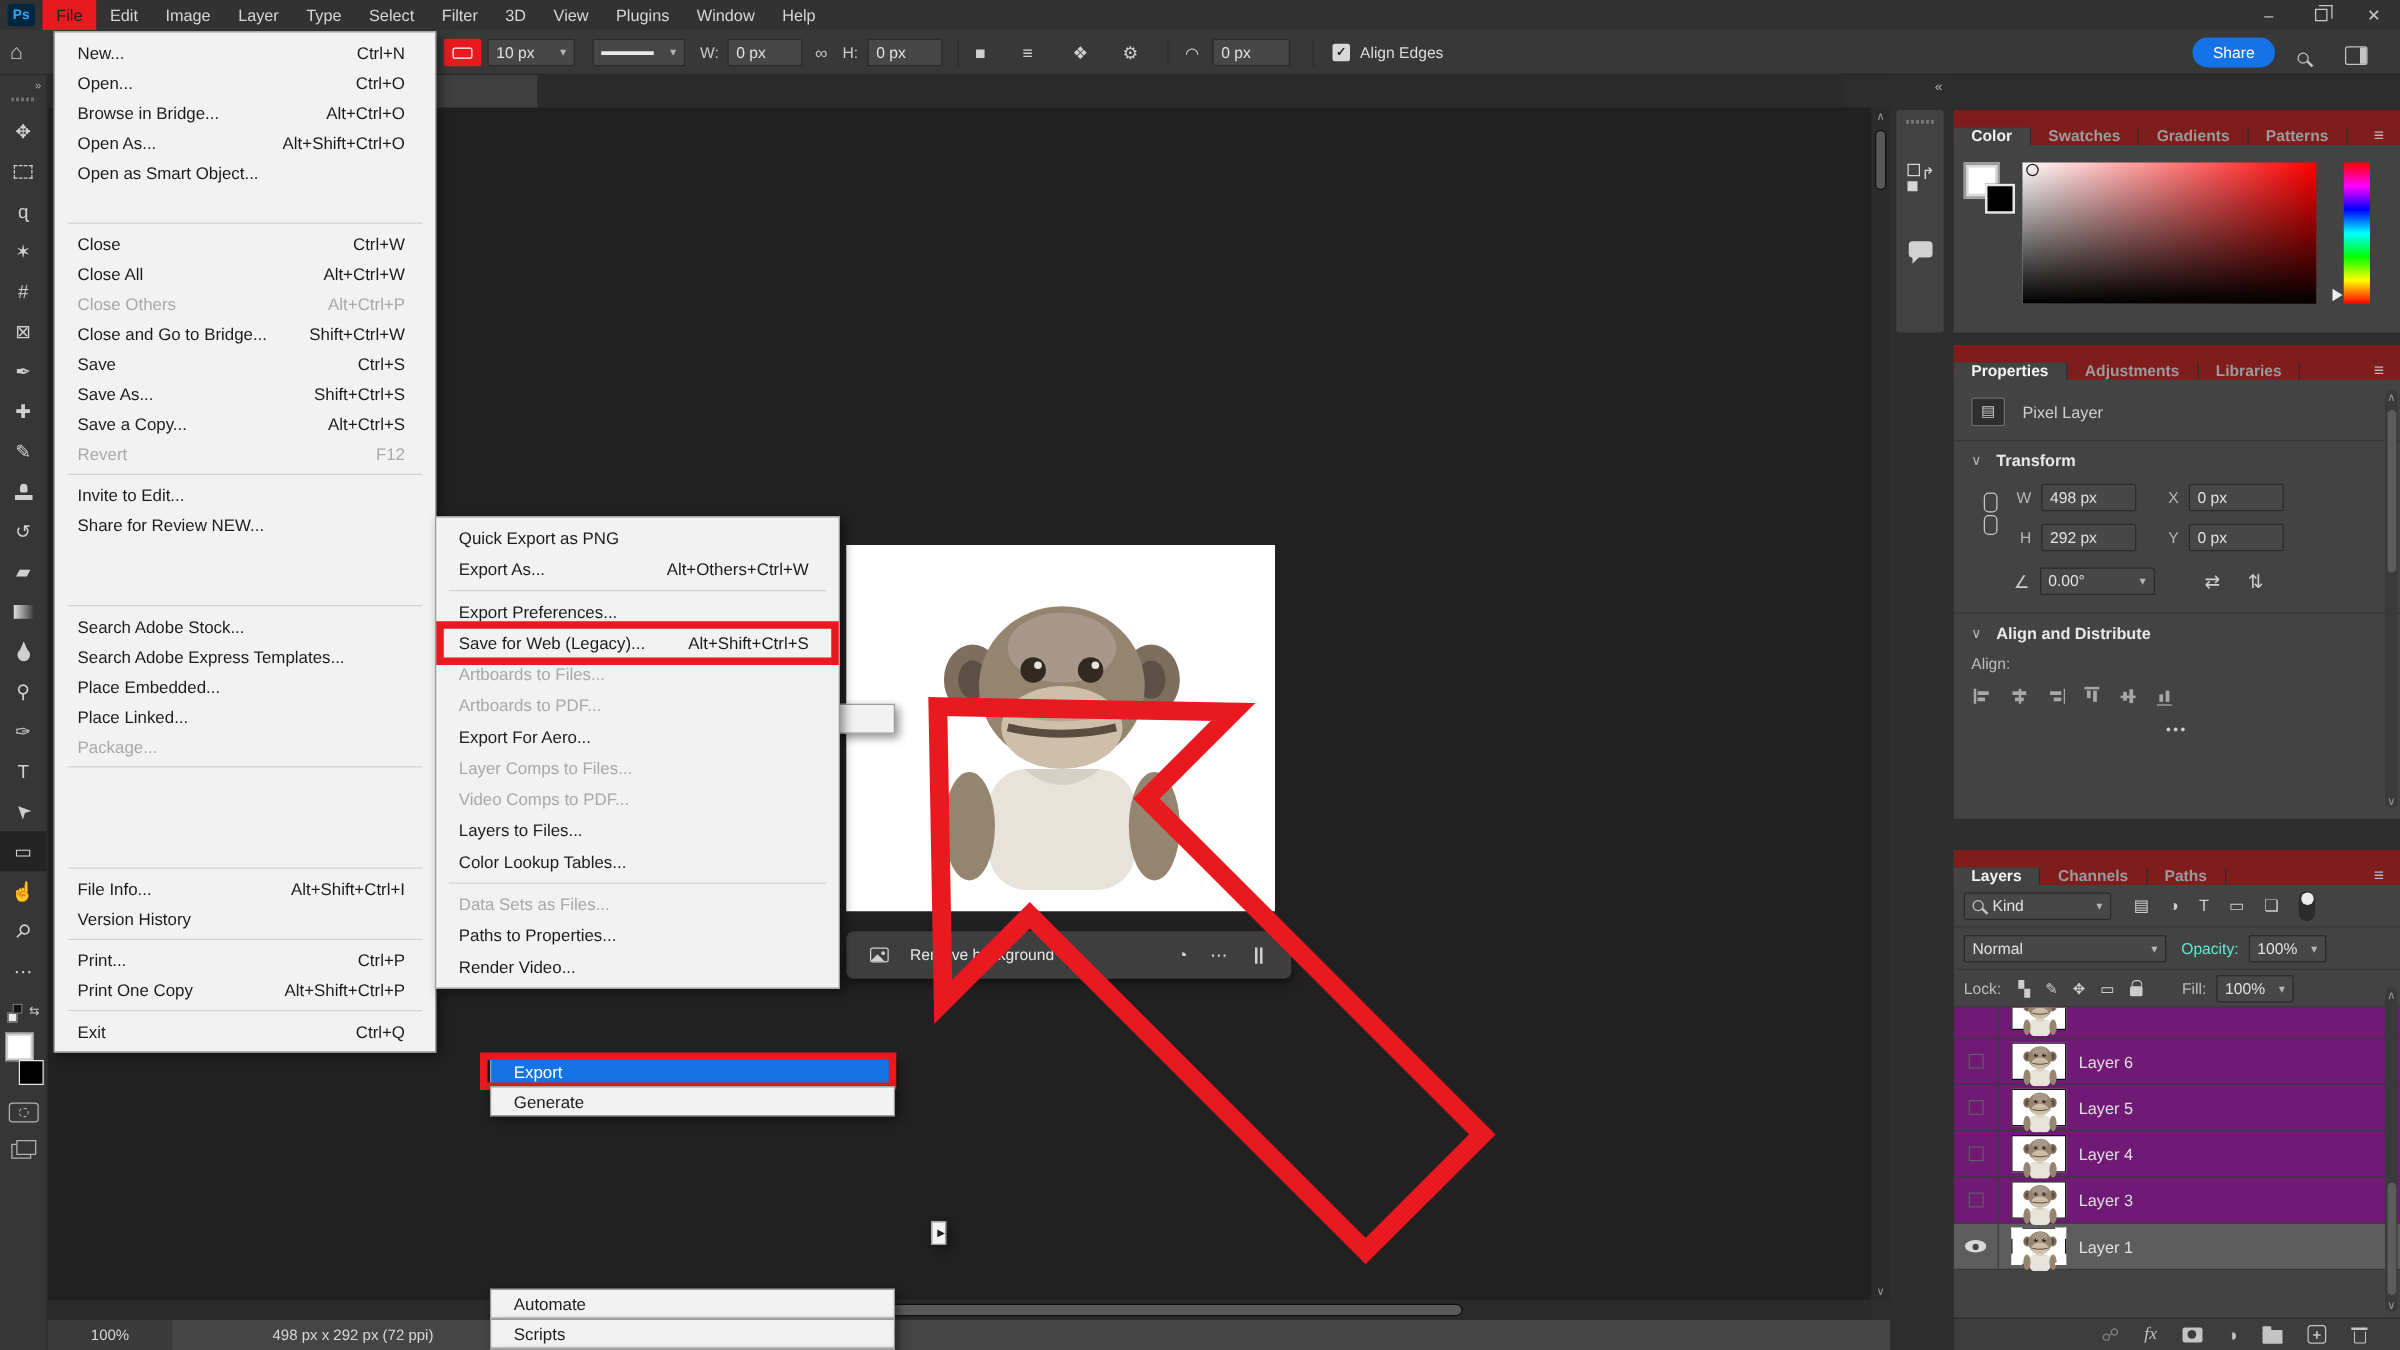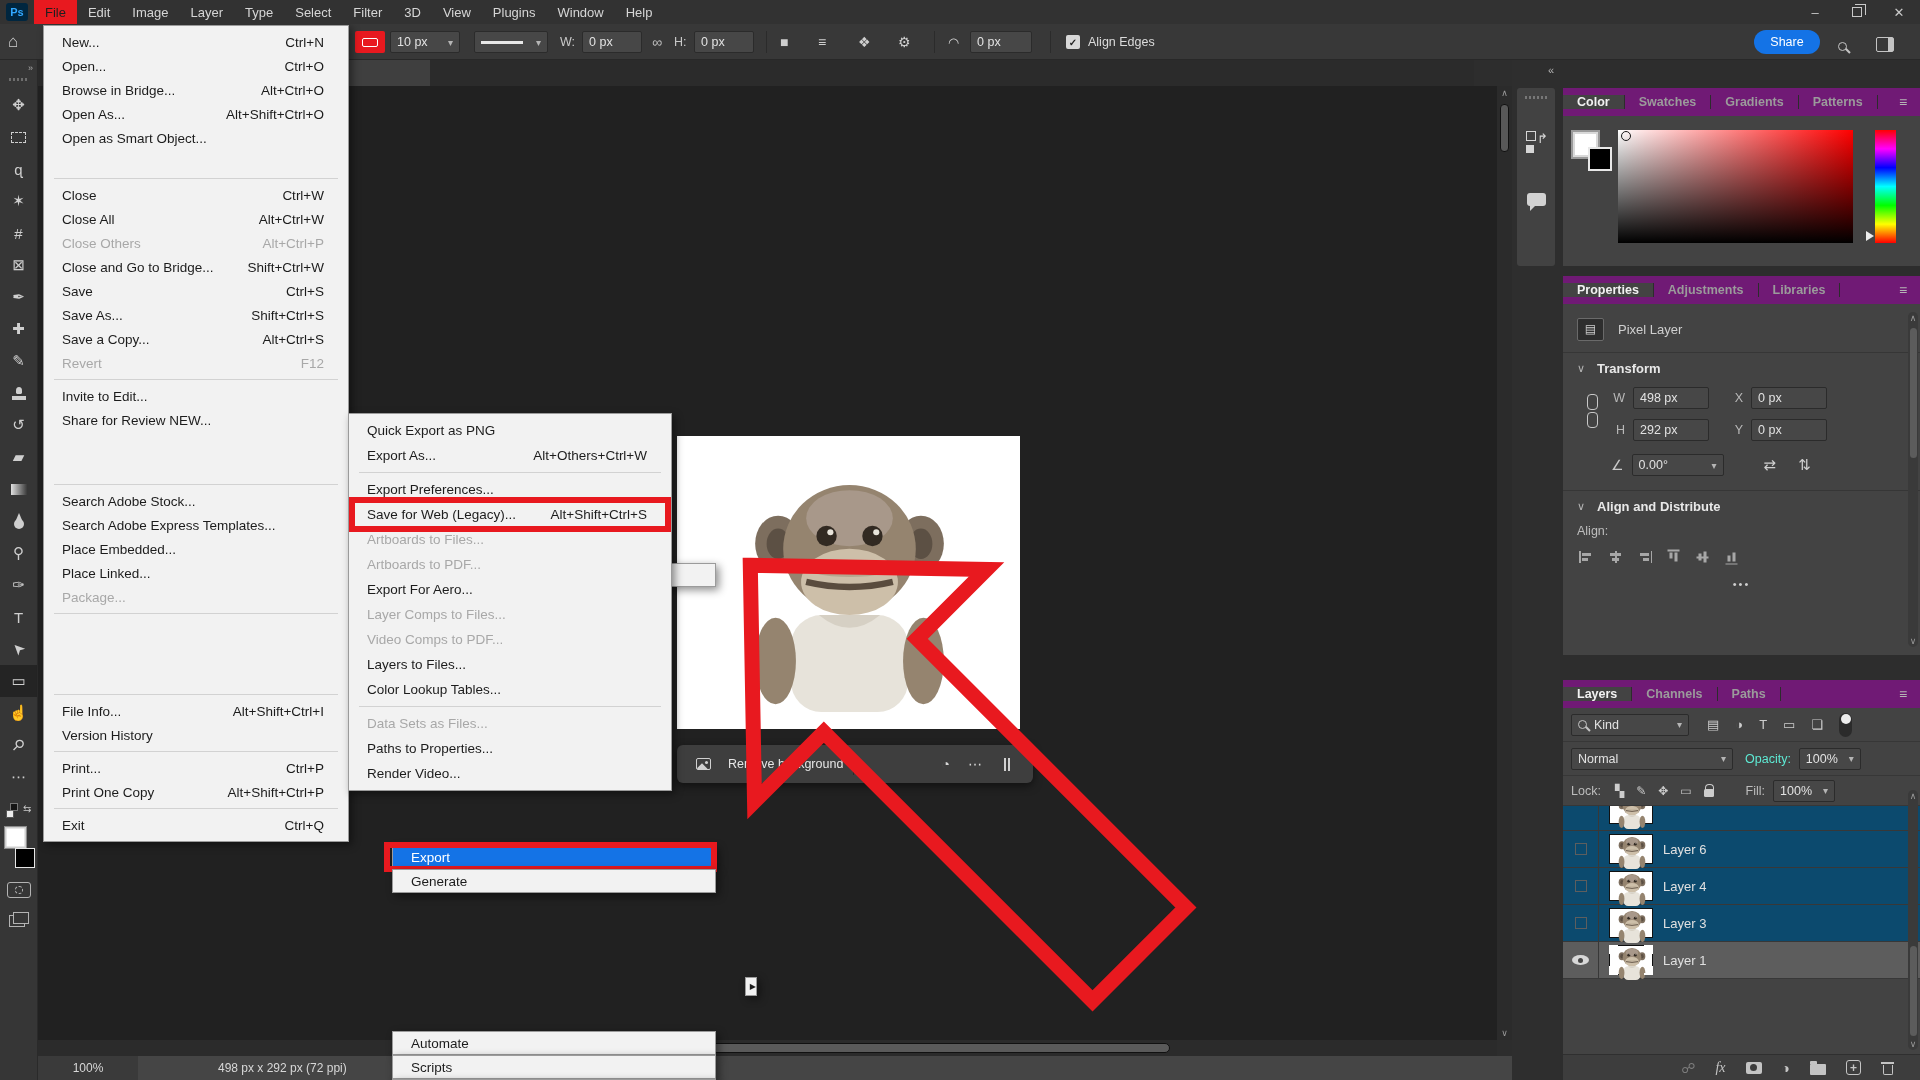--- a/index.html
+++ b/index.html
@@ -121,21 +121,21 @@
 .is-grip{width:22px;height:3px;margin-top:8px;background:repeating-linear-gradient(90deg,#777 0 2px,transparent 2px 4px)}
 .i-hist{position:relative;width:20px;height:22px;margin-top:32px;cursor:pointer}
 .i-hist::before{content:"";position:absolute;left:0;top:0;width:8px;height:8px;border:1.5px solid #d6d6d6}
 .i-hist::after{content:"";position:absolute;left:0;bottom:0;width:8px;height:8px;background:#d6d6d6}
 .i-hist .cv{position:absolute;right:-2px;top:0;color:#d6d6d6;font-size:13px}
 .bubble{position:relative;width:19px;height:13px;background:#d2d2d2;border-radius:3px;margin-top:40px;cursor:pointer}
 .bubble::after{content:"";position:absolute;bottom:-5px;left:3px;border:4px solid transparent;border-top-color:#d2d2d2;border-left-color:#d2d2d2}
 
 
 .panel{position:absolute;left:1563px;width:357px;background:#434343;z-index:3}
-.tabbar{display:flex;background:#701a75;height:28px;align-items:center}
+.tabbar{display:flex;background:#7f1d1d;height:28px;align-items:flex-end}
 .tabs{display:flex}
 .tab{padding:0 14px;display:flex;align-items:center;color:#9b9b9b;font-weight:700;font-size:12.5px;cursor:pointer;border-right:1px solid #2c2c2c}
 .tab.active{background:#434343;color:#f2f2f2}
 .tab-sp{flex:1}
 .hamb{width:34px;display:flex;align-items:center;justify-content:center;color:#b5b5b5;font-size:14px;cursor:pointer}
 
 .p-color{top:88px;height:178px}
 .cp-body{position:relative;height:150px}
 .cp-sw{position:absolute;left:8px;top:14px;width:48px;height:48px}
 .cp-sw .fg{position:absolute;left:0;top:0;width:29px;height:29px;background:#fff;border:2px solid #9a9a9a;box-shadow:0 0 0 2px #d9d9d9 inset}
@@ -197,21 +197,21 @@
 .blend{width:162px;cursor:pointer}
 .op-lab{color:#5eead4;font-size:12.5px;margin-left:12px}
 .op-field{width:62px;margin-left:8px;cursor:pointer}
 .lp-lock{height:30px}
 .lock-lab{color:#bdbdbd;font-size:12.5px;margin-right:8px}
 .lki{color:#cdcdcd;font-size:12px;margin:0 6px;cursor:pointer;display:flex;align-items:center}
 .padlock{position:relative;width:10px;height:8px;background:#cdcdcd;border-radius:1.5px;margin-top:4px;font-size:0}
 .padlock::before{content:"";position:absolute;top:-5px;left:1.5px;width:7px;height:6px;border:1.5px solid #cdcdcd;border-bottom:none;border-radius:4px 4px 0 0}
 .fill-lab{color:#bdbdbd;font-size:12.5px;margin-left:26px}
 .llist{height:247px;overflow:hidden;position:relative}
-.lrow{display:flex;align-items:center;height:37px;border-bottom:1px solid #383838;background:#0c4a6e;cursor:pointer}
+.lrow{display:flex;align-items:center;height:37px;border-bottom:1px solid #383838;background:#701a75;cursor:pointer}
 .lrow.selected{background:#5d5d5d}
 .lrow.cut{height:25px;overflow:hidden}
 .lrow.cut .thumb{margin-top:-18px}
 .viscell{width:36px;align-self:stretch;border-right:1px solid #383838;display:flex;align-items:center;justify-content:center}
 .eye{width:12px;height:12px;border:1px solid #5e5e5e}
 .eye.visible{width:17px;height:10px;border:none;background:#d8d8d8;border-radius:50%;position:relative}
 .eye.visible::after{content:"";position:absolute;left:5.5px;top:2.5px;width:5px;height:5px;border-radius:50%;background:#454545}
 .thumb{position:relative;width:44px;height:30px;background:#fff;border:1px solid #111;margin:0 10px;flex:none}
 .thumb svg{position:absolute;left:4px;top:-2px;width:36px;height:36px}
 .bk,.bk2{position:absolute;inset:-1px;display:none}
@@ -773,20 +773,31 @@
             <span class="eye"></span>
           </div>
           <div class="thumb">
             <svg viewBox="0 0 100 100">
               <use href="#monkey"></use>
             </svg>
           </div>
           <span class="lname">Layer 6</span>
         </div>
 
+        <div class="lrow">
+          <div class="viscell">
+            <span class="eye"></span>
+          </div>
+          <div class="thumb">
+            <svg viewBox="0 0 100 100">
+              <use href="#monkey"></use>
+            </svg>
+          </div>
+          <span class="lname">Layer 5</span>
+        </div>
 
         <div class="lrow">
           <div class="viscell">
             <span class="eye"></span>
           </div>
           <div class="thumb">
             <svg viewBox="0 0 100 100">
               <use href="#monkey"></use>
             </svg>
           </div>

